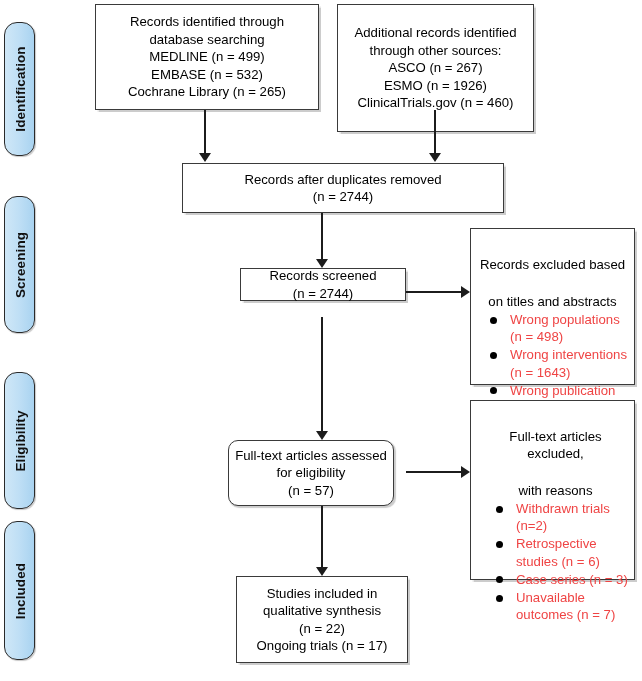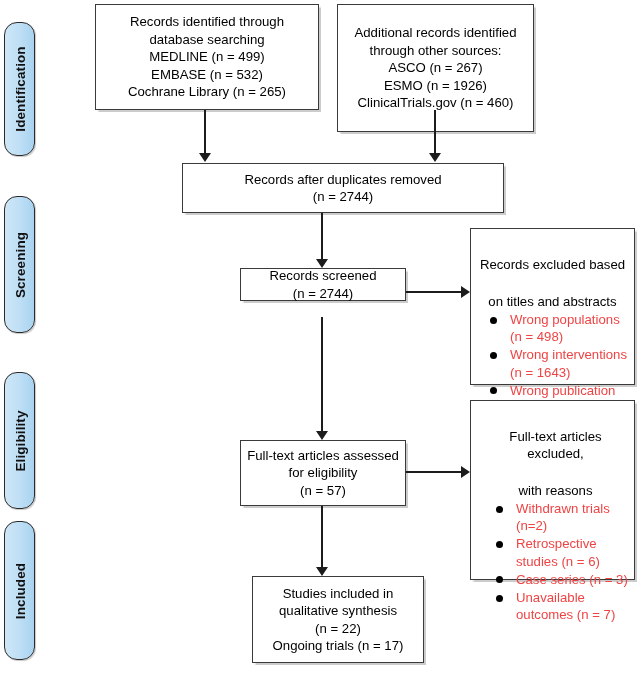--- a/index.html
+++ b/index.html
@@ -201,21 +201,21 @@
       <li>
         <span class="bullet"></span>
         <span>Wrong publication types (n = 546)</span>
       </li>
     </ul>
   </div>
 
   <div class="vline" style="left:321px; top:317px; height:115px;"></div>
   <div class="arrow-down" style="left:316px; top:431px;"></div>
 
-  <div class="flow-box" style="left:240px; top:440px; width:166px; height:66px;">
+  <div class="flow-box" style="left:228px; top:440px; width:166px; height:66px;border-radius:10px;">
     <div class="line">Full-text articles assessed</div>
     <div class="line">for eligibility</div>
     <div class="line">(n = 57)</div>
   </div>
 
   <div class="hline" style="left:406px; top:471px; width:56px;"></div>
   <div class="arrow-right" style="left:461px; top:466px;"></div>
 
   <div class="excl-box" style="left:470px; top:400px; width:165px; height:180px;padding-left:12px;">
     <div class="hdr">Full-text articles excluded,</div>
@@ -236,20 +236,20 @@
       <li>
         <span class="bullet"></span>
         <span>Unavailable outcomes (n = 7)</span>
       </li>
     </ul>
   </div>
 
   <div class="vline" style="left:321px; top:506px; height:62px;"></div>
   <div class="arrow-down" style="left:316px; top:567px;"></div>
 
-  <div class="flow-box" style="left:252px; top:576px; width:172px; height:87px;">
+  <div class="flow-box" style="left:236px; top:576px; width:172px; height:87px;">
     <div class="line">Studies included in</div>
     <div class="line">qualitative synthesis</div>
     <div class="line">(n = 22)</div>
     <div class="line">Ongoing trials (n = 17)</div>
   </div>
 
 </div>
 
 </body></html>

